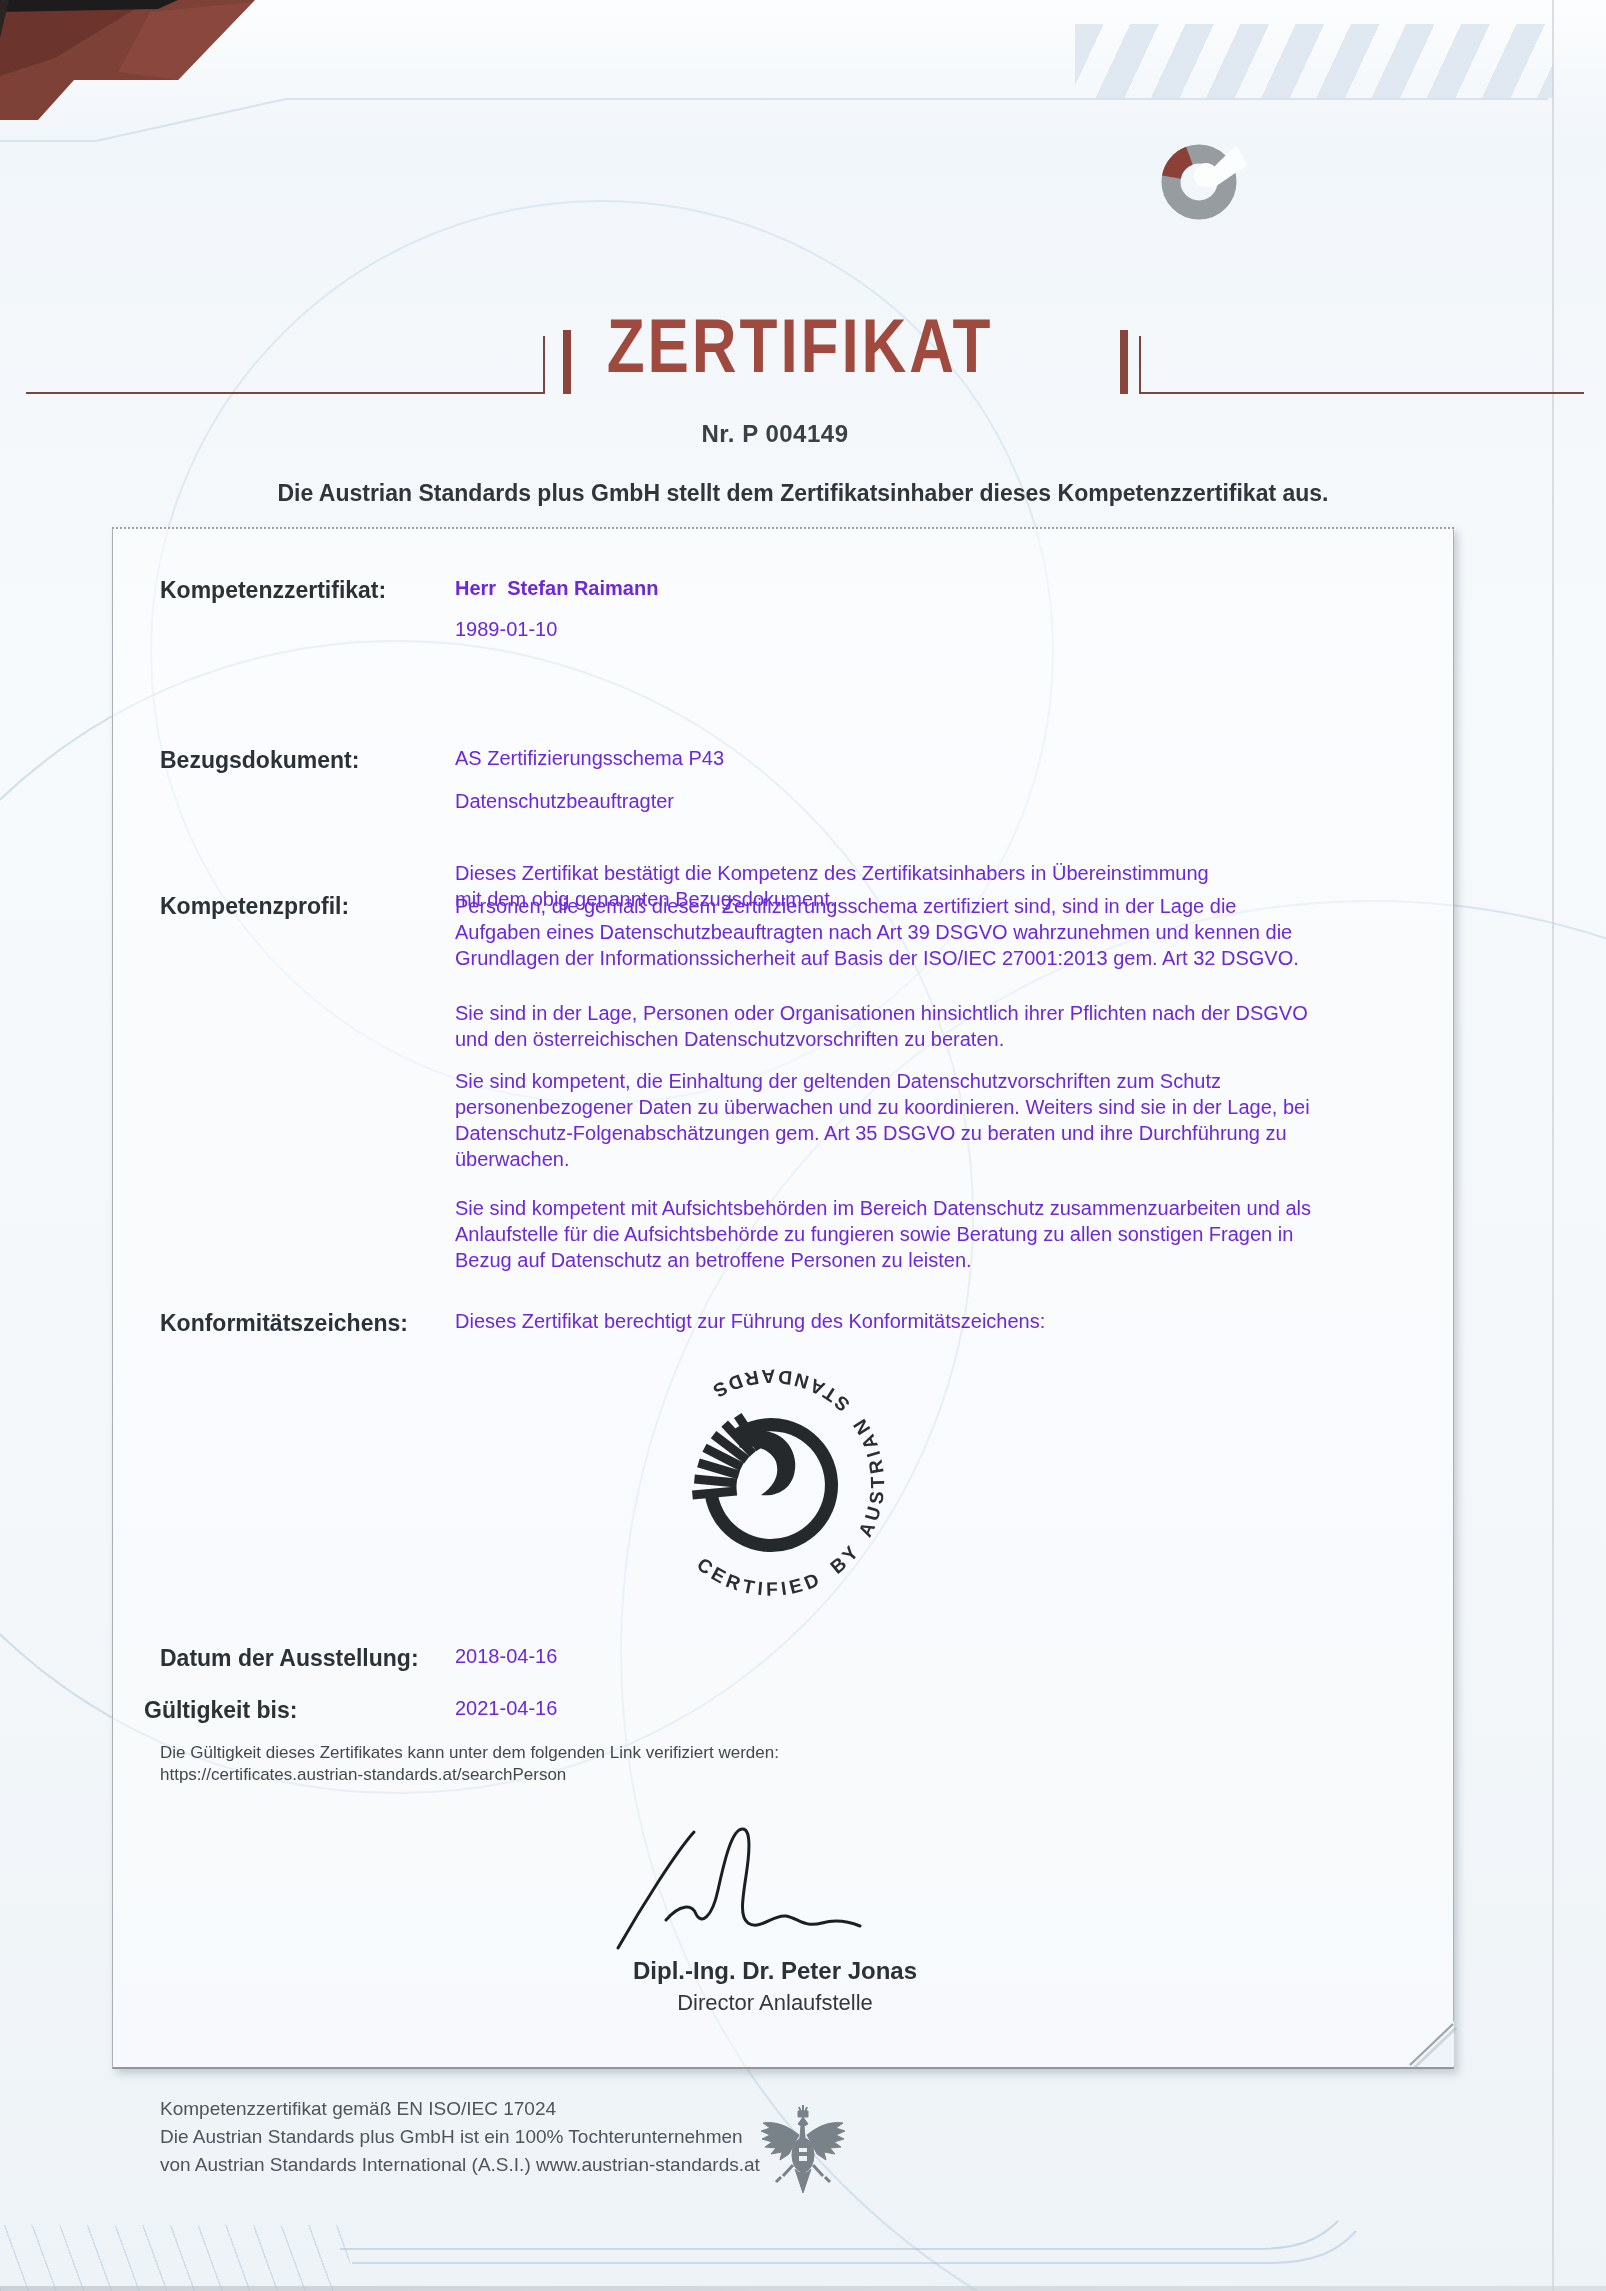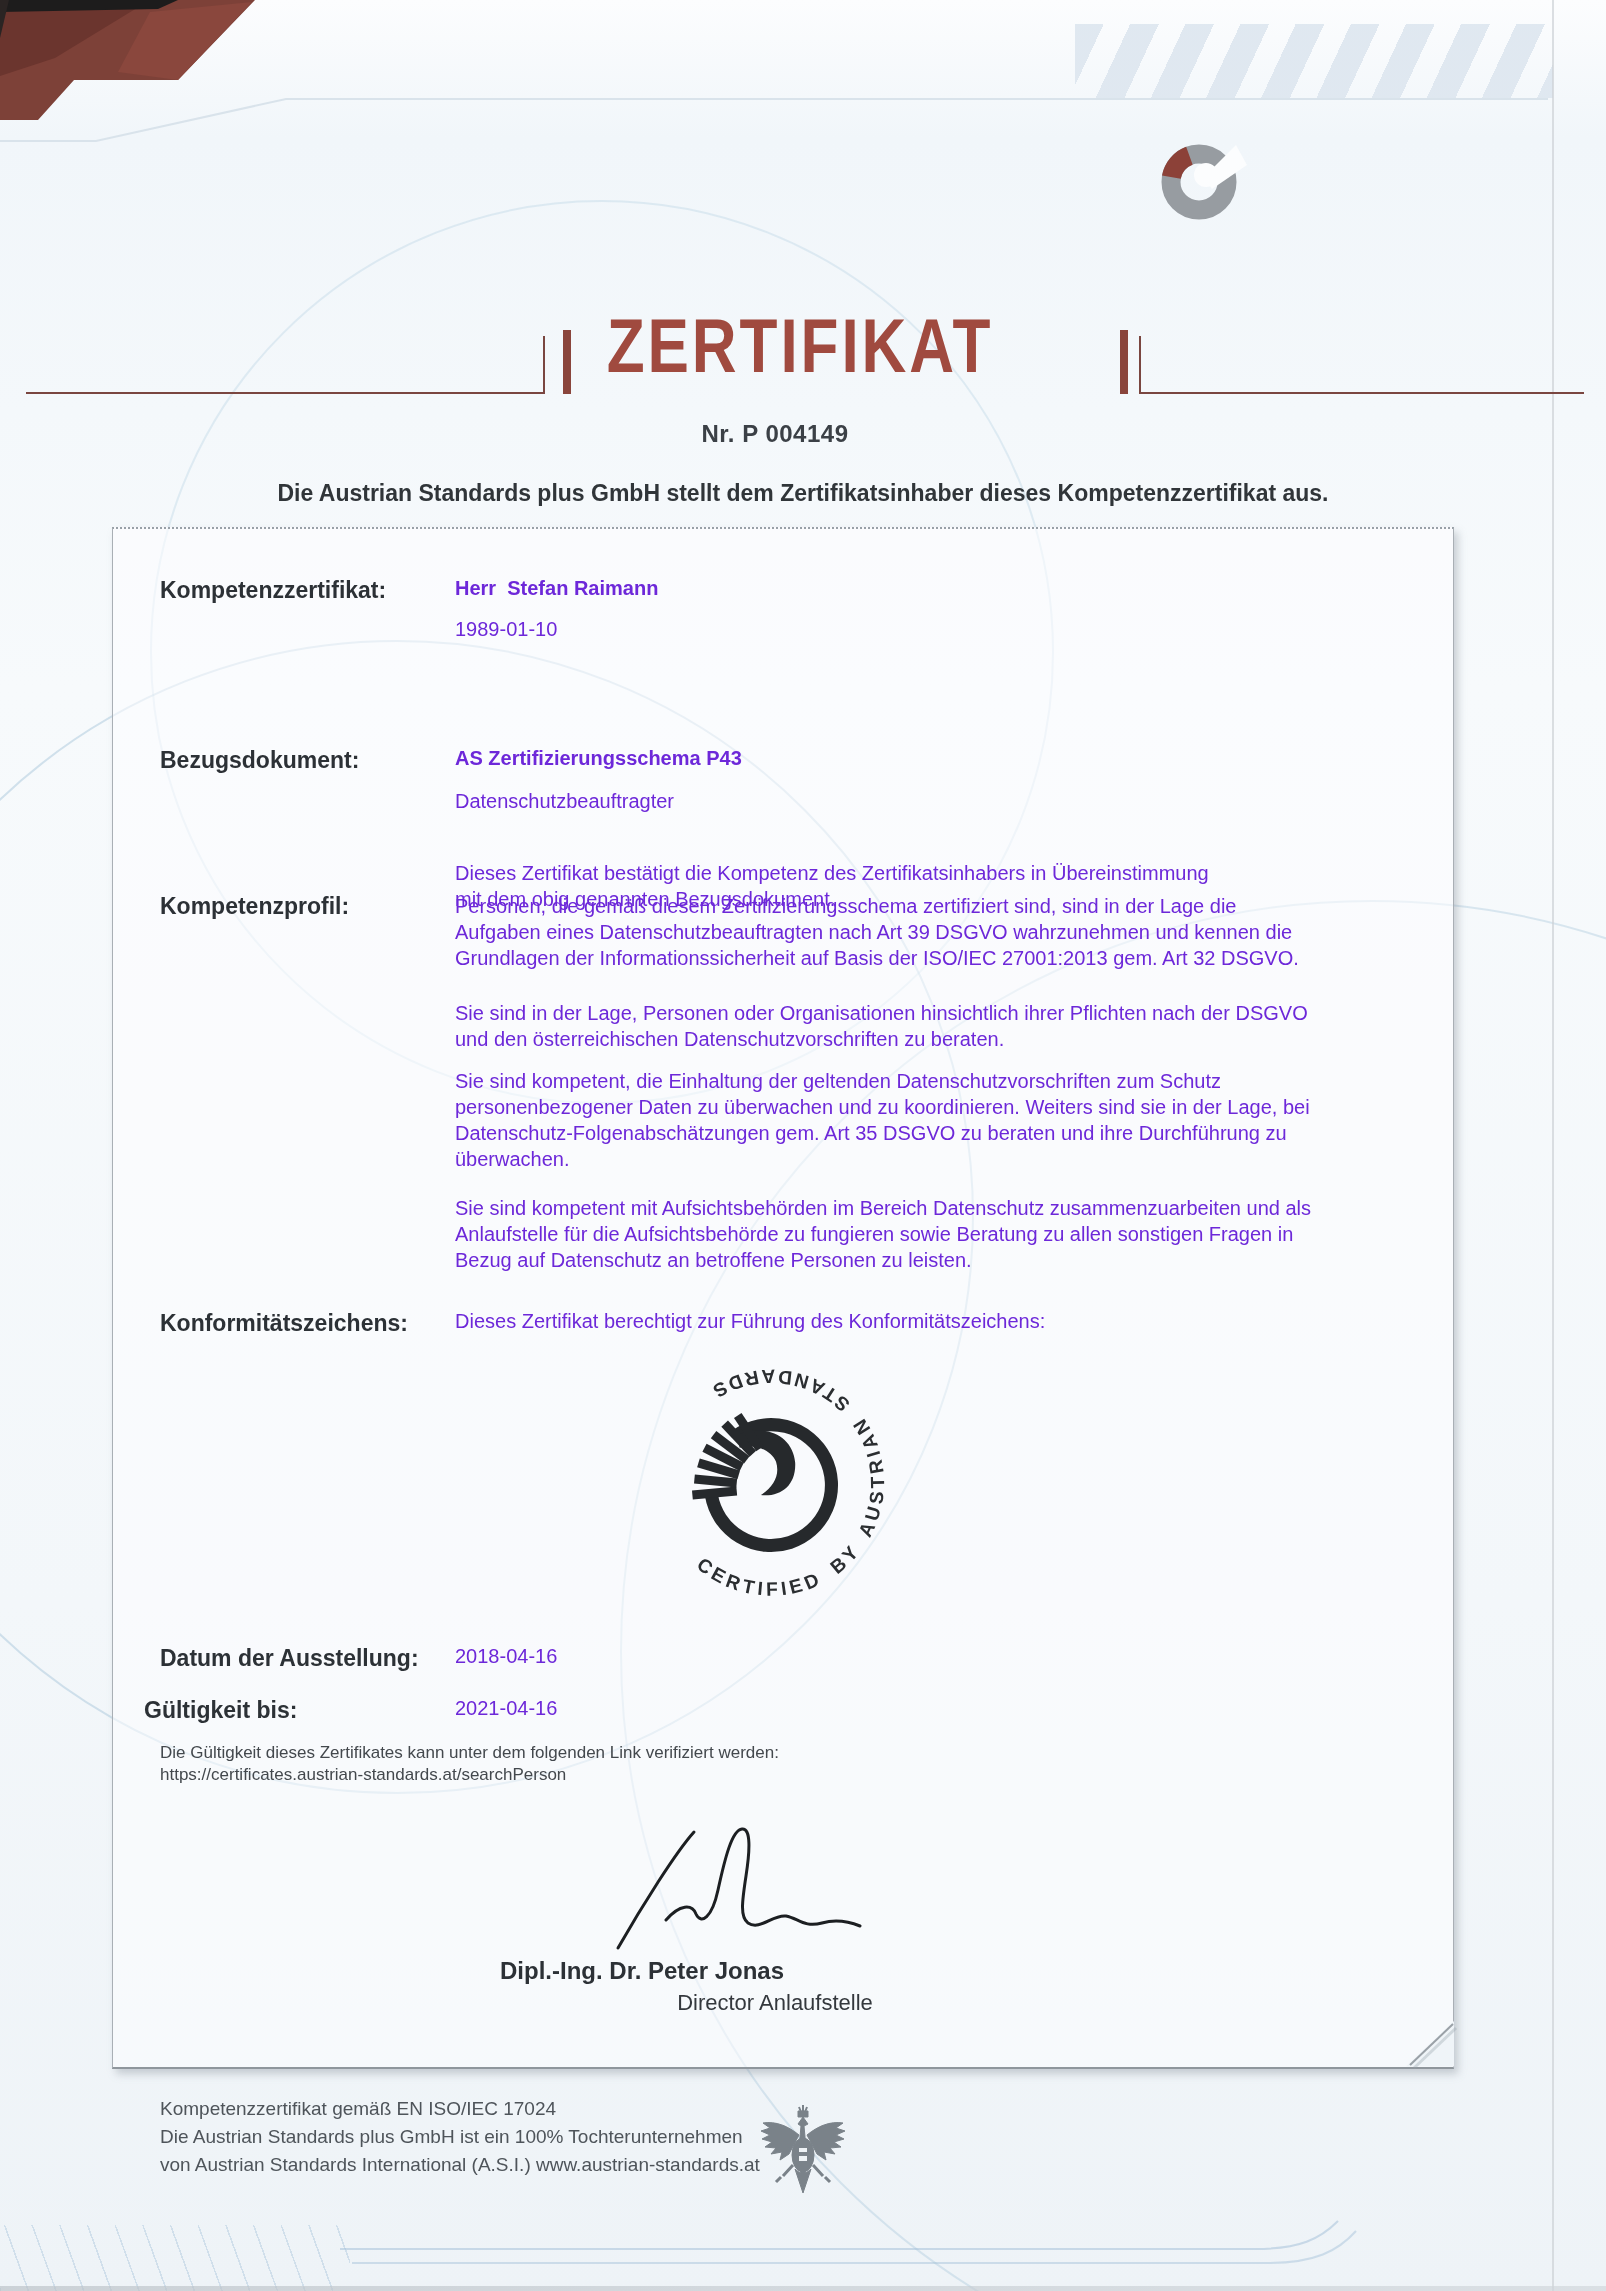--- a/index.html
+++ b/index.html
@@ -49,21 +49,21 @@
     border-left:1px solid #a9afb5;border-right:1px solid #a9afb5;
     border-bottom:2px solid #8f969c;border-top:2px dotted #98a0a7;
     box-shadow:4px 5px 8px rgba(125,138,148,.38);
   }
   
   .lab{position:absolute;font-size:23px;font-weight:bold;color:#2c3136;}
   .val{position:absolute;font-size:20px;color:#6d28d9;}
   .ml{white-space:pre-line;line-height:26px;}
   .keepsp{white-space:pre-wrap;}
   .small{font-size:17px;color:#43484d;line-height:22px;}
-  .sig-name{position:absolute;left:500px;top:1957px;width:550px;text-align:left;
+  .sig-name{position:absolute;left:500px;top:1957px;width:550px;text-align:center;
     font-size:24px;font-weight:bold;color:#2c3136;}
   .sig-title{position:absolute;left:500px;top:1990px;width:550px;text-align:center;
     font-size:22px;color:#34383d;}
   .footer-line{position:absolute;left:160px;font-size:19px;color:#4e545a;}
   .mark-text{font-size:19px;font-weight:bold;letter-spacing:4px;word-spacing:6px;fill:#2b2e31;}
 </style>
 </head>
 <body>
 
 <div class="wm wm3"></div>
@@ -118,21 +118,21 @@
   <polygon points="8,56.5 56,11 56,56.5" fill="#eff4f8"></polygon>
   <path d="M 12,55 L 55,14" stroke="#9aa1a7" stroke-width="2" fill="none"></path>
   <path d="M 16,58 L 58,18" stroke="rgba(150,160,170,.35)" stroke-width="3" fill="none"></path>
 </svg>
 
 <div class="lab" style="left:160px;top:577px;">Kompetenzzertifikat:</div>
 <div class="val keepsp" style="left:455px;top:577px;font-weight:bold;">Herr  Stefan Raimann</div>
 <div class="val" style="left:455px;top:618px;">1989-01-10</div>
 
 <div class="lab" style="left:160px;top:747px;">Bezugsdokument:</div>
-<div class="val" style="left:455px;top:747px;font-weight:bold;">AS Zertifizierungsschema P43</div>
+<div class="val" style="left:455px;top:747px;">AS Zertifizierungsschema P43</div>
 <div class="val" style="left:455px;top:790px;">Datenschutzbeauftragter</div>
 <div class="val ml" style="left:455px;top:860px;width:970px;">Dieses Zertifikat bestätigt die Kompetenz des Zertifikatsinhabers in Übereinstimmung
 mit dem obig genannten Bezugsdokument.</div>
 
 <div class="lab" style="left:160px;top:893px;">Kompetenzprofil:</div>
 <div class="val ml" style="left:455px;top:893px;width:970px;">Personen, die gemäß diesem Zertifizierungsschema zertifiziert sind, sind in der Lage die
 Aufgaben eines Datenschutzbeauftragten nach Art 39 DSGVO wahrzunehmen und kennen die
 Grundlagen der Informationssicherheit auf Basis der ISO/IEC 27001:2013 gem. Art 32 DSGVO.</div>
 <div class="val ml" style="left:455px;top:1000px;width:970px;">Sie sind in der Lage, Personen oder Organisationen hinsichtlich ihrer Pflichten nach der DSGVO
 und den österreichischen Datenschutzvorschriften zu beraten.</div>

